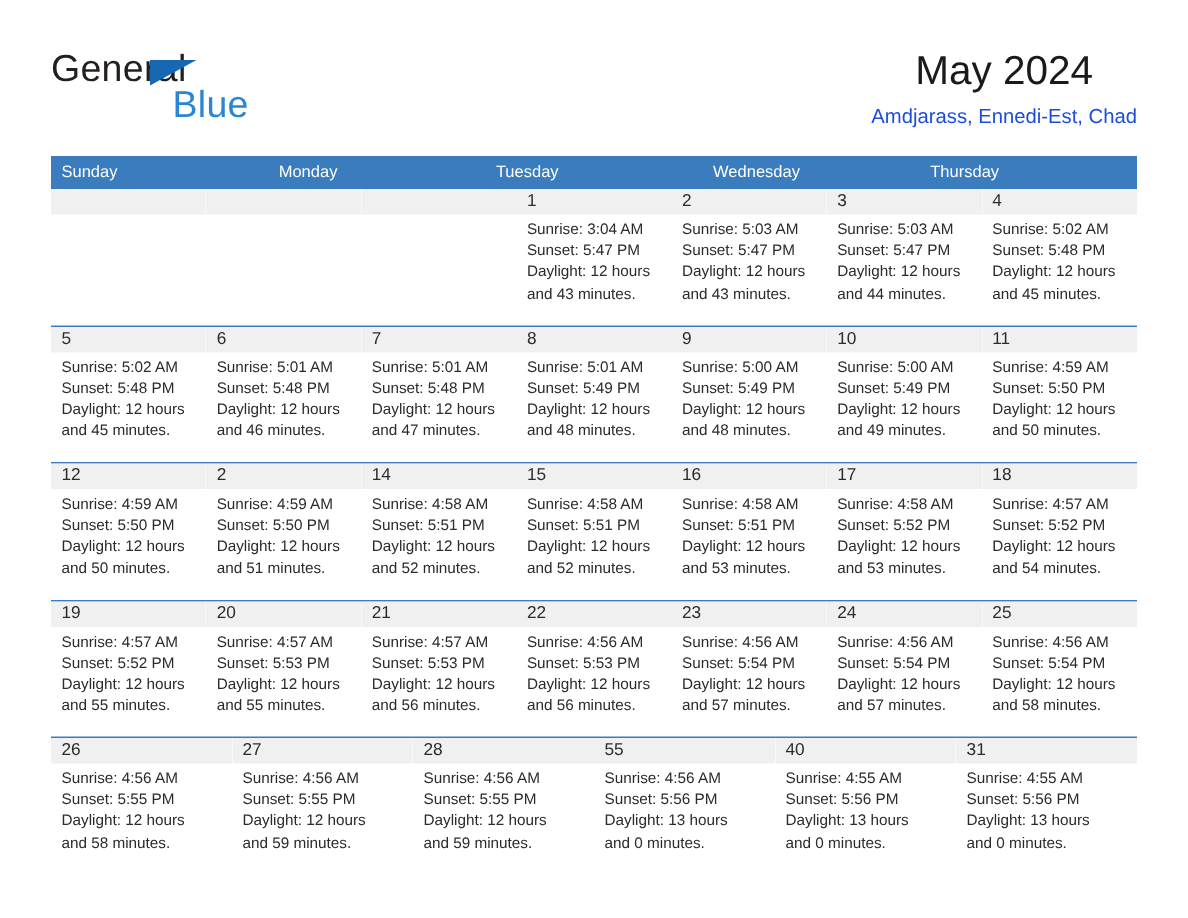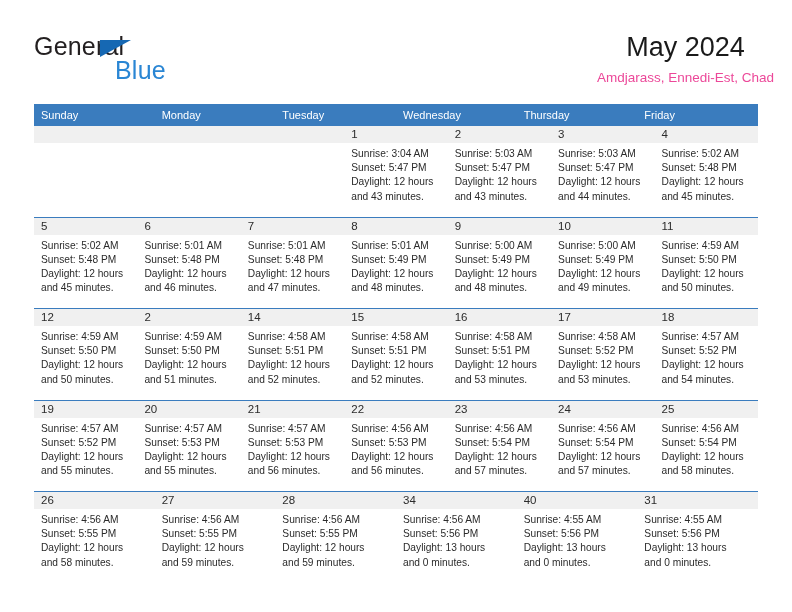--- a/index.html
+++ b/index.html
@@ -20,21 +20,21 @@
     width: 792px;
     height: 612px;
     box-sizing: border-box;
   }
 
   
   .header {
     position: absolute;
     left: 34px;
     top: 30px;
-    right: 18px;
+    right: 34px;
     height: 68px;
   }
   .brand {
     position: absolute;
     left: 0;
     top: 2px;
     width: 240px;
     height: 62px;
   }
   .brand-general {
@@ -72,21 +72,21 @@
     text-align: center;
   }
   .cal-title {
     font-size: 27px;
     color: #1a1a1a;
     line-height: 34px;
     white-space: nowrap;
   }
   .cal-subtitle {
     font-size: 13.5px;
-    color: #ec4899;
+    color: #1d4ed8;
     line-height: 22px;
     margin-top: 3px;
     white-space: nowrap;
   }
 
   
   .calendar {
     position: absolute;
     left: 34px;
     top: 104px;
@@ -161,21 +161,20 @@
     </div>
   </div>
 
   <div class="calendar">
     <div class="dow-row" id="dow-row">
         <div class="dow">Sunday</div>
         <div class="dow">Monday</div>
         <div class="dow">Tuesday</div>
         <div class="dow">Wednesday</div>
         <div class="dow">Thursday</div>
-        <div class="dow">Friday</div>
       </div>
     <div id="weeks-container">
         <div class="week first">
           <div class="cell empty">
             <div class="daynum-band"></div>
             <div class="cell-body"></div>
           </div>
           <div class="cell empty">
             <div class="daynum-band"></div>
             <div class="cell-body"></div>
@@ -438,21 +437,21 @@
           <div class="cell">
             <div class="daynum-band">28</div>
             <div class="cell-body">
               <div class="cell-line">Sunrise: 4:56 AM</div>
               <div class="cell-line">Sunset: 5:55 PM</div>
               <div class="cell-line">Daylight: 12 hours</div>
               <div class="cell-line">and 59 minutes.</div>
             </div>
           </div>
           <div class="cell">
-            <div class="daynum-band">34</div>
+            <div class="daynum-band">55</div>
             <div class="cell-body">
               <div class="cell-line">Sunrise: 4:56 AM</div>
               <div class="cell-line">Sunset: 5:56 PM</div>
               <div class="cell-line">Daylight: 13 hours</div>
               <div class="cell-line">and 0 minutes.</div>
             </div>
           </div>
           <div class="cell">
             <div class="daynum-band">40</div>
             <div class="cell-body">

